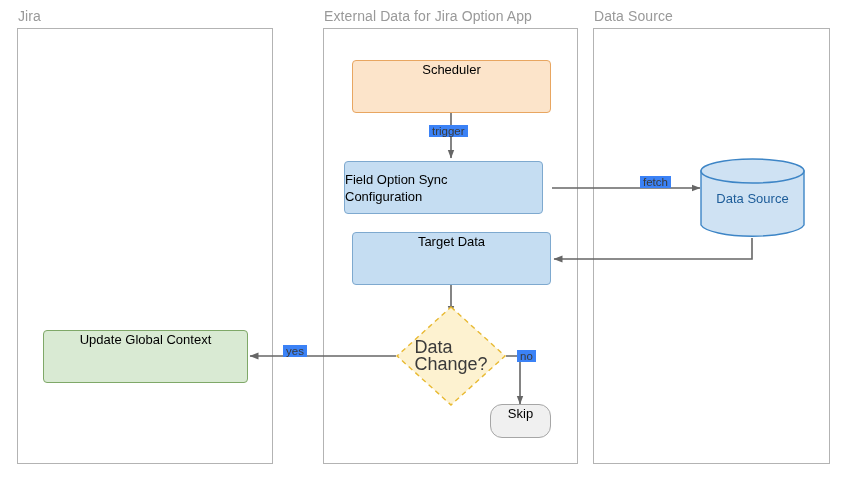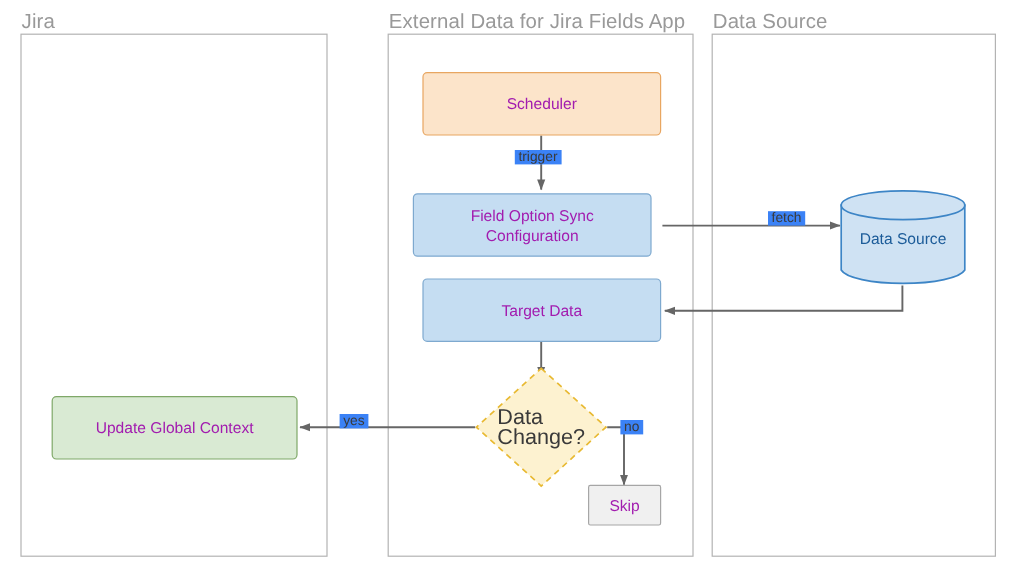--- a/index.html
+++ b/index.html
@@ -19,53 +19,53 @@
     overflow: hidden;
   }
   .swimlane {
     position: absolute;
     box-sizing: border-box;
     border: 1px solid #b3b3b3;
     background: transparent;
   }
   .swimlane-label {
     position: absolute;
-    font-size: 17px;
+    font-size: 14px;
     color: #999999;
     letter-spacing: 0.1px;
     white-space: nowrap;
   }
   .node {
     position: absolute;
     box-sizing: border-box;
     display: flex;
-    align-items: center;
+    align-items: flex-start;
     justify-content: center;
     text-align: center;
     font-size: 13px;
     line-height: 17px;
-    color: #a21caf;
+    color: #000000;
     border-radius: 4px;
   }
   .node-scheduler {
     background: #fce4ca;
     border: 1px solid #e8a661;
   }
   .node-blue {
     background: #c5ddf2;
     border: 1px solid #7ea9cf;
   }
   .node-green {
     background: #d9ead3;
     border: 1px solid #7fa868;
   }
   .node-skip {
     background: #f0f0f0;
     border: 1px solid #a6a6a6;
-    border-radius: 2px;
+    border-radius: 12px;
   }
   .diamond-wrap {
     position: absolute;
   }
   .diamond-wrap svg {
     position: absolute;
     left: 0;
     top: 0;
     overflow: visible;
   }
@@ -122,21 +122,21 @@
   }
 </style>
 </head>
 <body>
 
 <div id="canvas">
 
   <div class="swimlane-label" style="left:18px; top:8px;">Jira</div>
   <div class="swimlane" style="left:17px; top:28px; width:256px; height:436px;"></div>
 
-  <div class="swimlane-label" style="left:324px; top:8px;">External Data for Jira Fields App</div>
+  <div class="swimlane-label" style="left:324px; top:8px;">External Data for Jira Option App</div>
   <div class="swimlane" style="left:323px; top:28px; width:255px; height:436px;"></div>
 
   <div class="swimlane-label" style="left:594px; top:8px;">Data Source</div>
   <div class="swimlane" style="left:593px; top:28px; width:237px; height:436px;"></div>
 
   <svg id="edges" viewBox="0 0 848 483" width="848" height="483">
     <defs>
       <marker id="arrow" markerWidth="10" markerHeight="10" refX="8.5" refY="4" orient="auto" markerUnits="userSpaceOnUse">
         <path d="M0,0.6 L9,4 L0,7.4 z" fill="#666666"></path>
       </marker>

